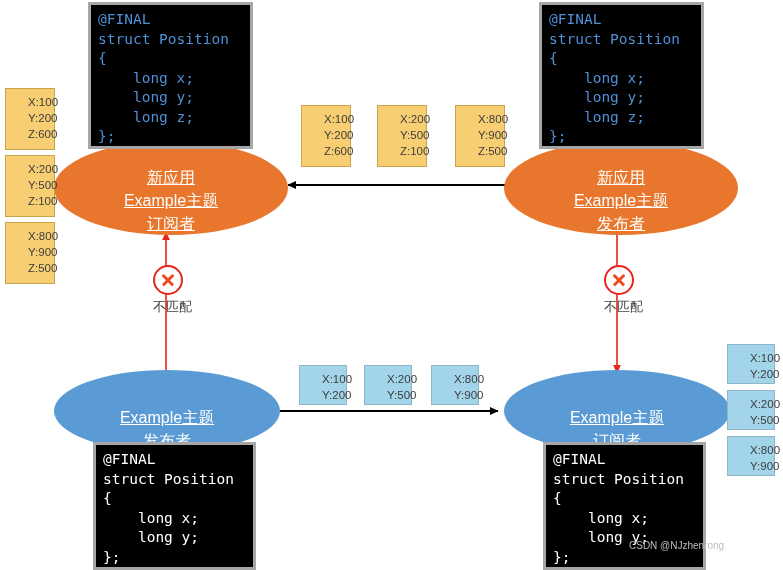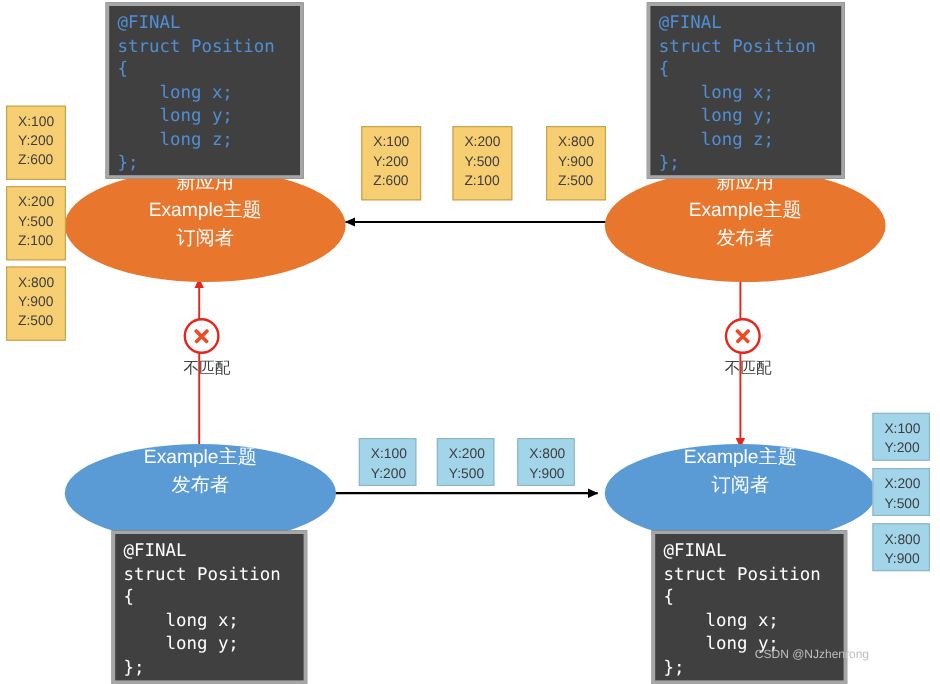--- a/index.html
+++ b/index.html
@@ -14,68 +14,69 @@
     position: relative;
     width: 783px;
     height: 570px;
     background: #ffffff;
     overflow: hidden;
   }
 
   
   .code-block {
     position: absolute;
-    background: #404040;
+    background: #000000;
     border: 3px solid #a6a6a6;
     box-sizing: border-box;
     font-family: "DejaVu Sans Mono", "Liberation Mono", monospace;
     font-size: 14.5px;
     line-height: 19.5px;
     padding: 5px 0 5px 7px;
     white-space: pre;
     z-index: 6;
   }
   .code-block.blue  { color: #4f8fd6; }
   .code-block.white { color: #ffffff; }
 
   
   .chip {
     position: absolute;
     box-sizing: border-box;
     font-size: 11.5px;
     line-height: 16px;
     color: #3d3d3d;
-    padding: 5px 7px 5px 9px;
+    padding: 5px 7px 5px 22px;
     white-space: pre;
     z-index: 7;
     font-family: "Liberation Sans", sans-serif;
   }
   .chip.yellow {
     background: #f7cf72;
     border: 1px solid #c8a44f;
   }
   .chip.blue {
     background: #a3d5ea;
     border: 1px solid #8fb6c9;
   }
 
   
   .node {
     position: absolute;
     display: flex;
     flex-direction: column;
     align-items: center;
-    justify-content: flex-start;
+    justify-content: flex-end;
     border-radius: 50%;
     color: #ffffff;
     text-align: center;
     font-size: 16px;
     line-height: 23px;
     z-index: 5;
     font-family: "Liberation Sans", sans-serif;
+    text-decoration: underline;
   }
   .node.orange { background: #e8762c; }
   .node.blue   { background: #5b9bd5; }
   .node .ln { display: block; }
 
   
   #wires {
     position: absolute;
     left: 0;
     top: 0;

